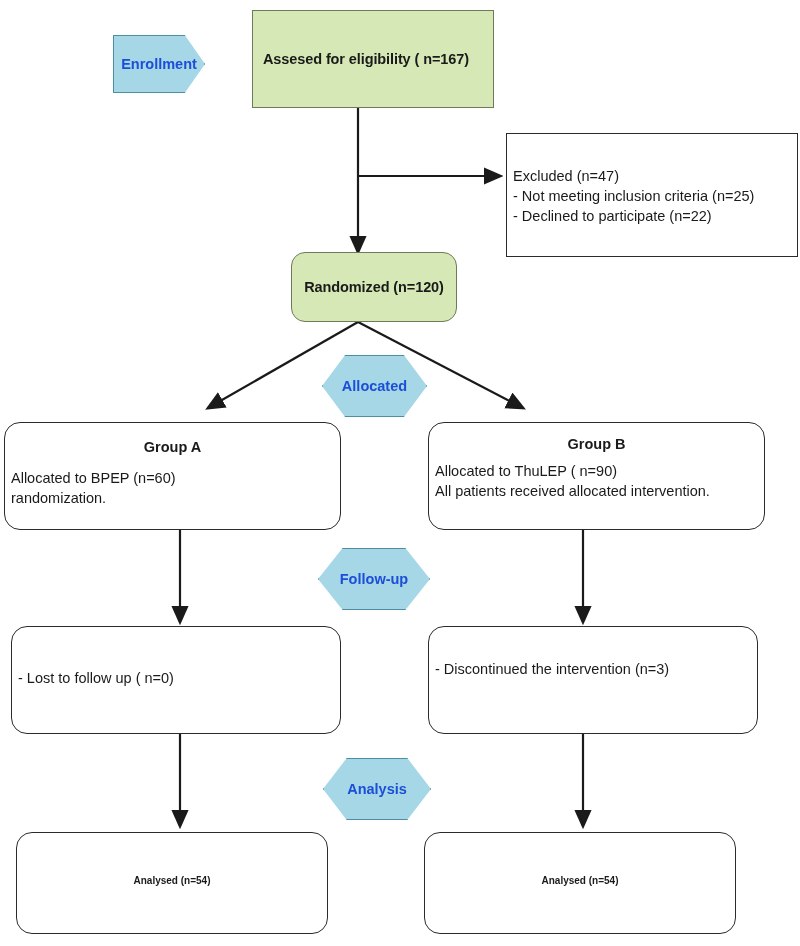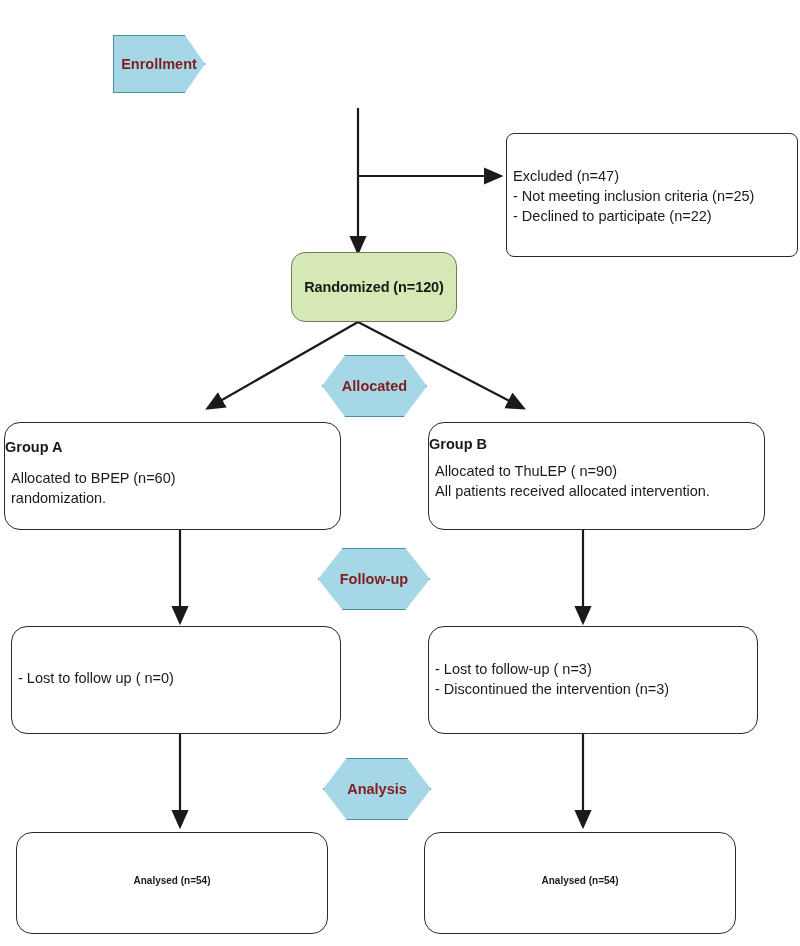--- a/index.html
+++ b/index.html
@@ -51,36 +51,36 @@
     font-weight: bold;
     font-size: 14.5px;
     letter-spacing: -0.1px;
     white-space: nowrap;
   }
   
   .white-box {
     background: #ffffff;
     border: 1.5px solid #2b2b2b;
   }
-  .sharp { border-radius: 8px; }
+  .sharp { border-radius: 0; }
   .rounded { border-radius: 16px; }
   .white-box .body {
     position: absolute;
     left: 6px;
     right: 4px;
     font-size: 14.5px;
     line-height: 1.38;
     color: #1a1a1a;
     white-space: nowrap;
   }
   .box-title {
     position: absolute;
     left: 0;
     right: 0;
-    text-align: left;
+    text-align: center;
     font-weight: bold;
     font-size: 14.5px;
   }
   .centered-label {
     position: absolute;
     left: 0;
     right: 0;
     text-align: center;
     font-weight: bold;
     font-size: 10px;
@@ -89,21 +89,21 @@
   .blue-shape {
     background: #a5d7e7;
     border: 1.5px solid #4b8fa0;
     display: flex;
     align-items: center;
     justify-content: center;
   }
   .blue-shape .txt {
     font-weight: bold;
     font-size: 14.5px;
-    color: #7f1d1d;
+    color: #1d4ed8;
     white-space: nowrap;
   }
   .hexagon {
     clip-path: polygon(22% 0%, 78% 0%, 100% 50%, 78% 100%, 22% 100%, 0% 50%);
   }
   .pentagon-arrow {
     clip-path: polygon(0% 0%, 78% 0%, 100% 50%, 78% 100%, 0% 100%);
   }
 </style>
 </head>
@@ -132,20 +132,23 @@
 
     <line x1="180" y1="734" x2="180" y2="826" stroke="#1a1a1a" stroke-width="2.2" marker-end="url(#arrowhead)"></line>
 
     <line x1="583" y1="734" x2="583" y2="826" stroke="#1a1a1a" stroke-width="2.2" marker-end="url(#arrowhead)"></line>
   </svg>
 
   <div class="node blue-shape pentagon-arrow" style="left:113px; top:35px; width:92px; height:58px;">
     <span class="txt">Enrollment</span>
   </div>
 
+  <div class="node green-box green-rect" style="left:252px; top:10px; width:242px; height:98px; padding-left:10px;">
+    <span class="txt">Assesed for eligibility ( n=167)</span>
+  </div>
 
   <div class="node white-box sharp" style="left:506px; top:133px; width:292px; height:124px;">
     <div class="body" style="top:32px;">
       <div>Excluded (n=47)</div>
       <div>- Not meeting inclusion criteria (n=25)</div>
       <div>- Declined to participate (n=22)</div>
     </div>
   </div>
 
   <div class="node green-box green-round" style="left:291px; top:252px; width:166px; height:70px;">
@@ -177,21 +180,20 @@
   </div>
 
   <div class="node white-box rounded" style="left:11px; top:626px; width:330px; height:108px;">
     <div class="body" style="top:41px;">
       <div>- Lost to follow up ( n=0)</div>
     </div>
   </div>
 
   <div class="node white-box rounded" style="left:428px; top:626px; width:330px; height:108px;">
     <div class="body" style="top:32px;">
-      <div>- Lost to follow-up ( n=3)</div>
       <div>- Discontinued the intervention (n=3)</div>
     </div>
   </div>
 
   <div class="node blue-shape hexagon" style="left:323px; top:758px; width:108px; height:62px;align-items:center;">
     <span class="txt">Analysis</span>
   </div>
 
   <div class="node white-box rounded" style="left:16px; top:832px; width:312px; height:102px;">
     <div class="centered-label" style="top:42px;">Analysed (n=54)</div>

